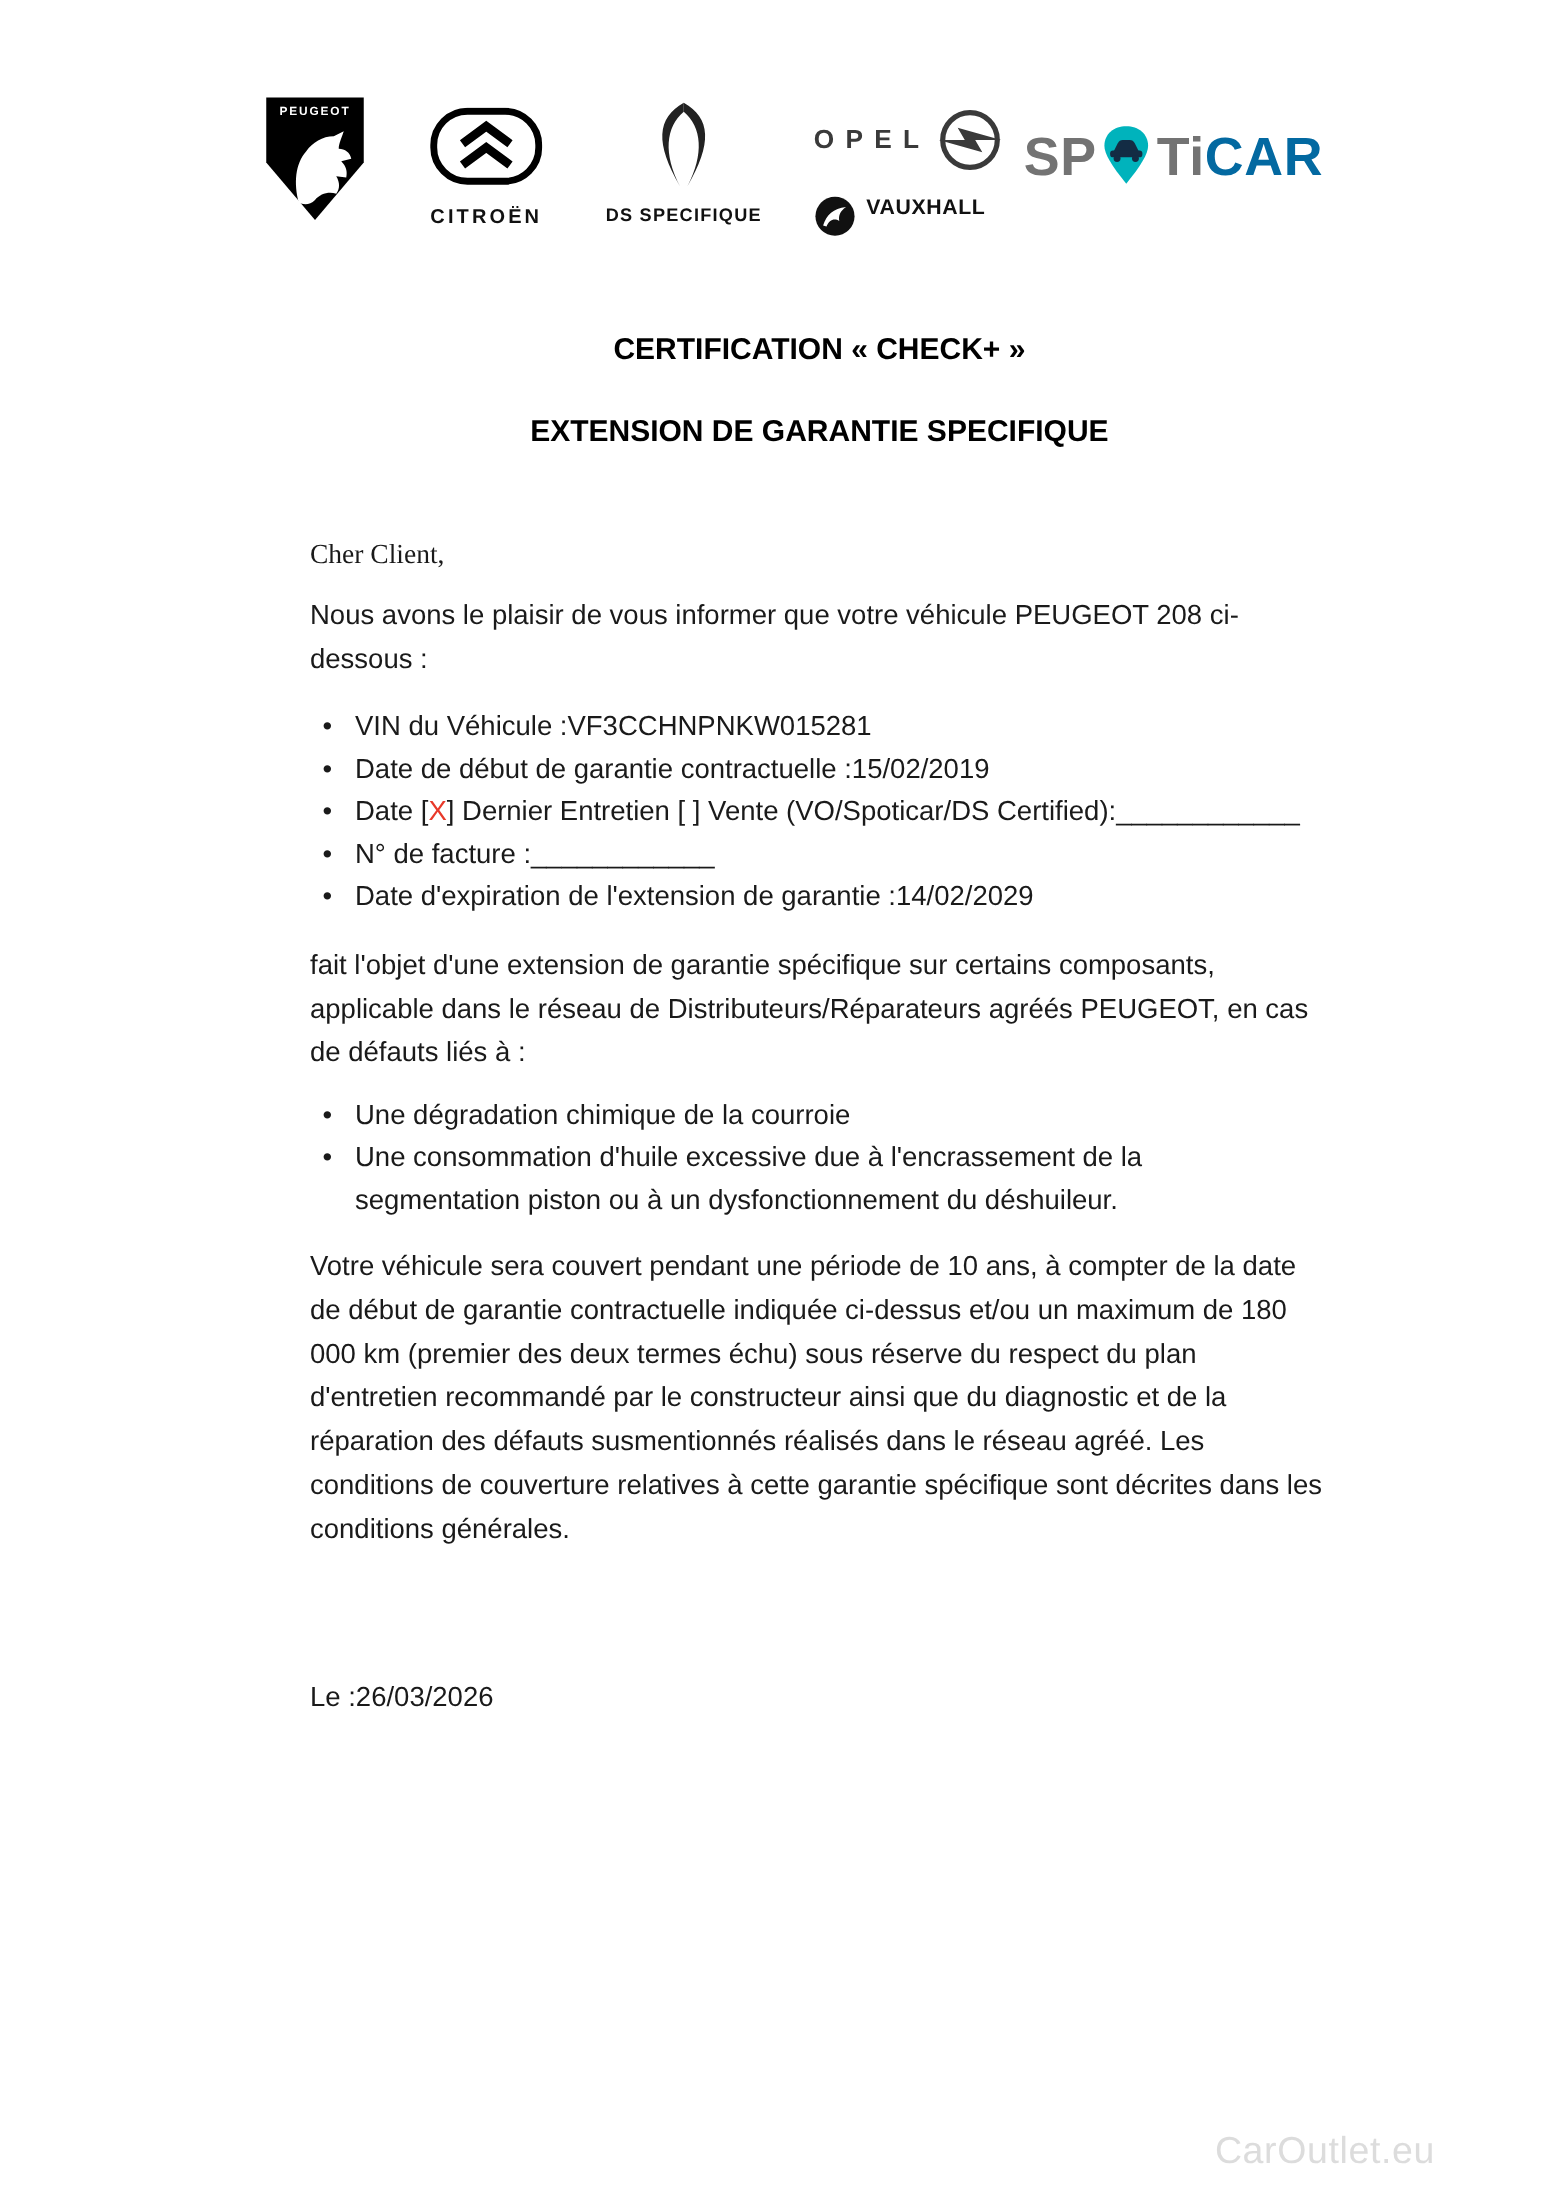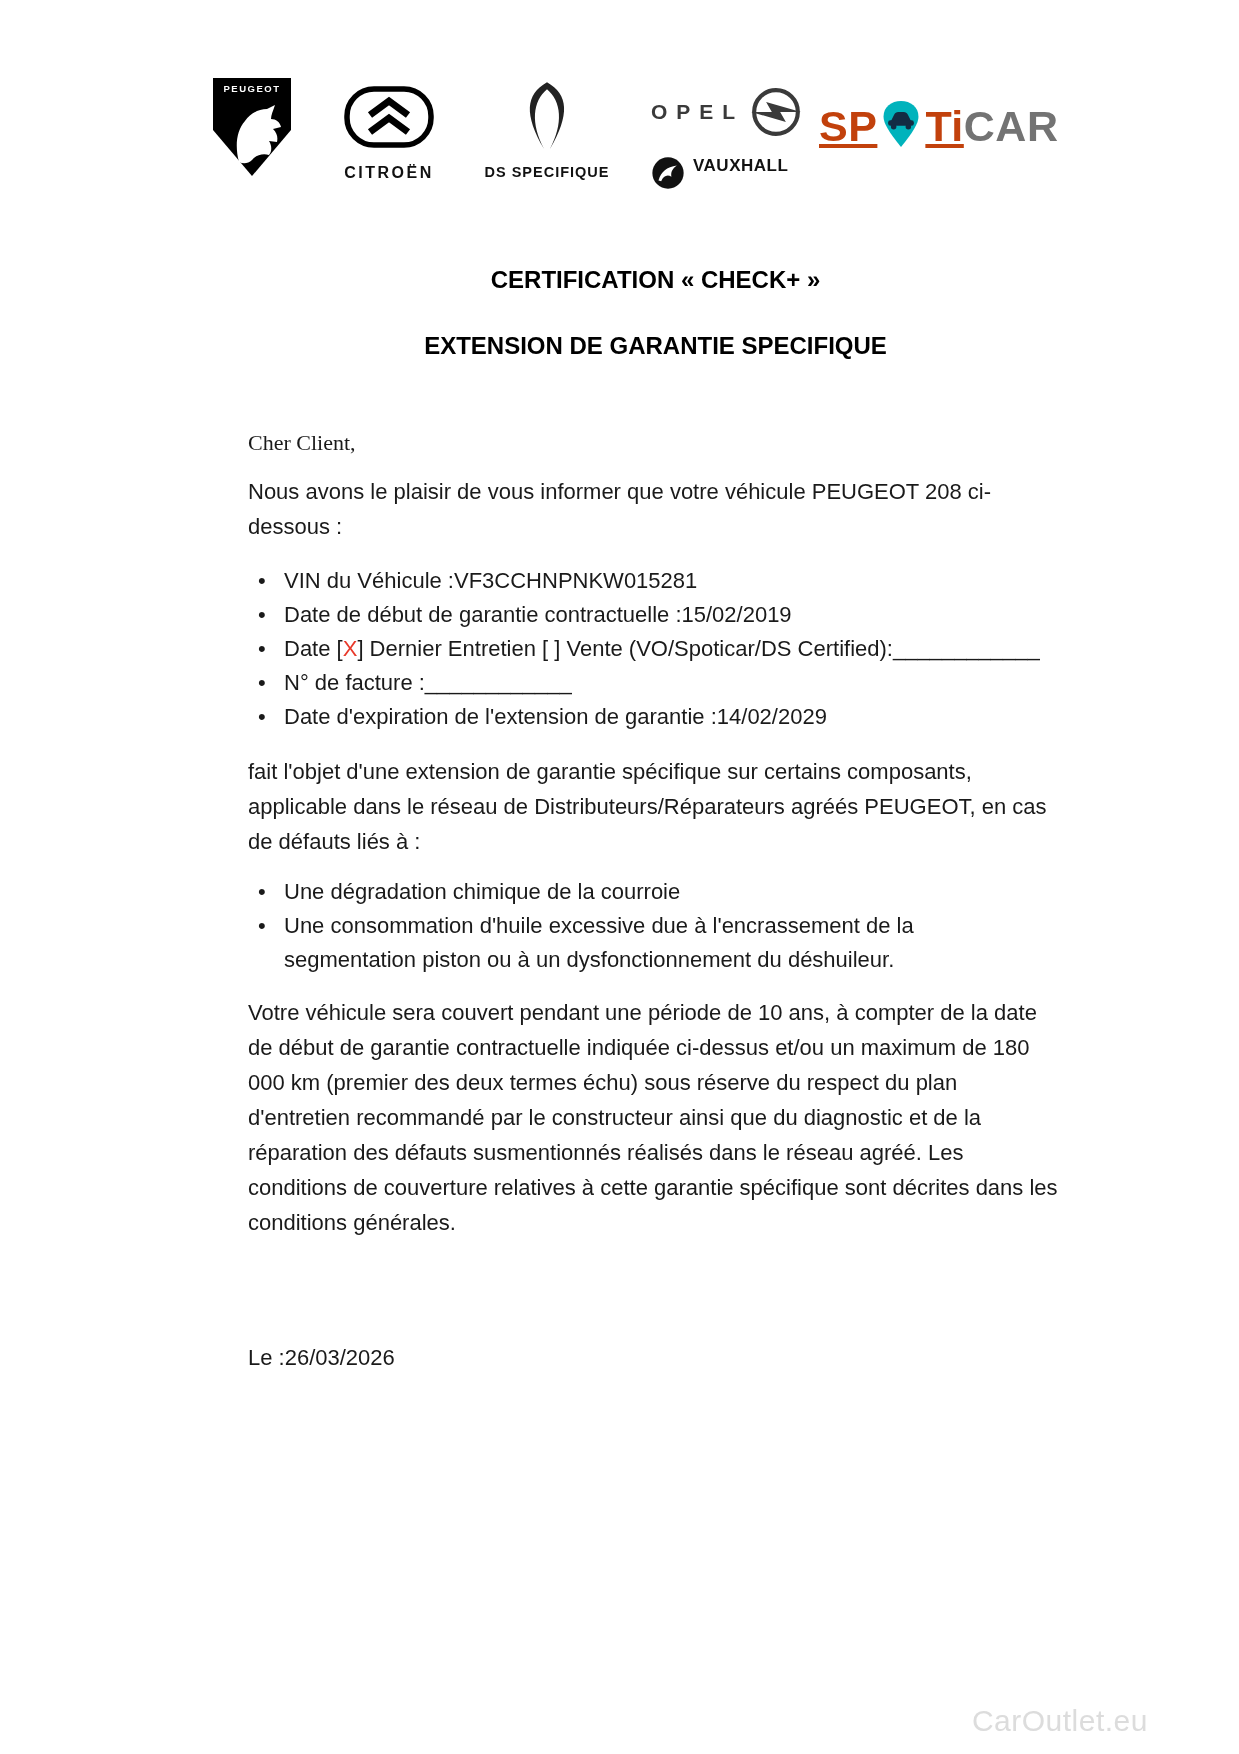--- a/index.html
+++ b/index.html
@@ -26,22 +26,22 @@
   .ds-word { margin-top:8px; font-size:14.5px; font-weight:bold; letter-spacing:1px; color:#111; }
 
   .logo-opel-vauxhall { left:588px; top:86px; width:160px; }
   .opel-row { display:flex; align-items:center; gap:6px;text-align:center; }
   .opel-word { font-size:21px; font-weight:bold; letter-spacing:9px; color:#3a3a3a; }
   .vauxhall-row { display:flex; align-items:flex-start; gap:8px; margin-top:18px; }
   .vauxhall-word { font-size:17px; font-weight:bold; letter-spacing:0.5px; color:#111; }
 
   .logo-spoticar { left:756px; top:100px; display:flex; align-items:center; }
   .logo-spoticar span { font-size:43px; font-weight:800; letter-spacing:0.5px; line-height:1; }
-  .sp-navy { color:#c2410c;text-decoration:underline; }
-  .sp-teal { color:#737373; }
+  .sp-navy { color:#737373; }
+  .sp-teal { color:#0369a1; }
   .spoticar-pin { margin:0 1px 4px 1px; }
 
   
   .doc { position:absolute; left:145px; top:265px; width:815px; font-size:22px; line-height:35px;margin-left:40px; }
   .doc h1, .doc h2 { font-size:24px; font-weight:bold; text-align:center; line-height:30px; color:#000; }
   .doc h2 { margin-top:36px; }
   .salutation { margin-top:64px;font-family:Liberation Serif, serif; }
   .intro { margin-top:14px; }
   .doc p { font-size:22px; }
 

